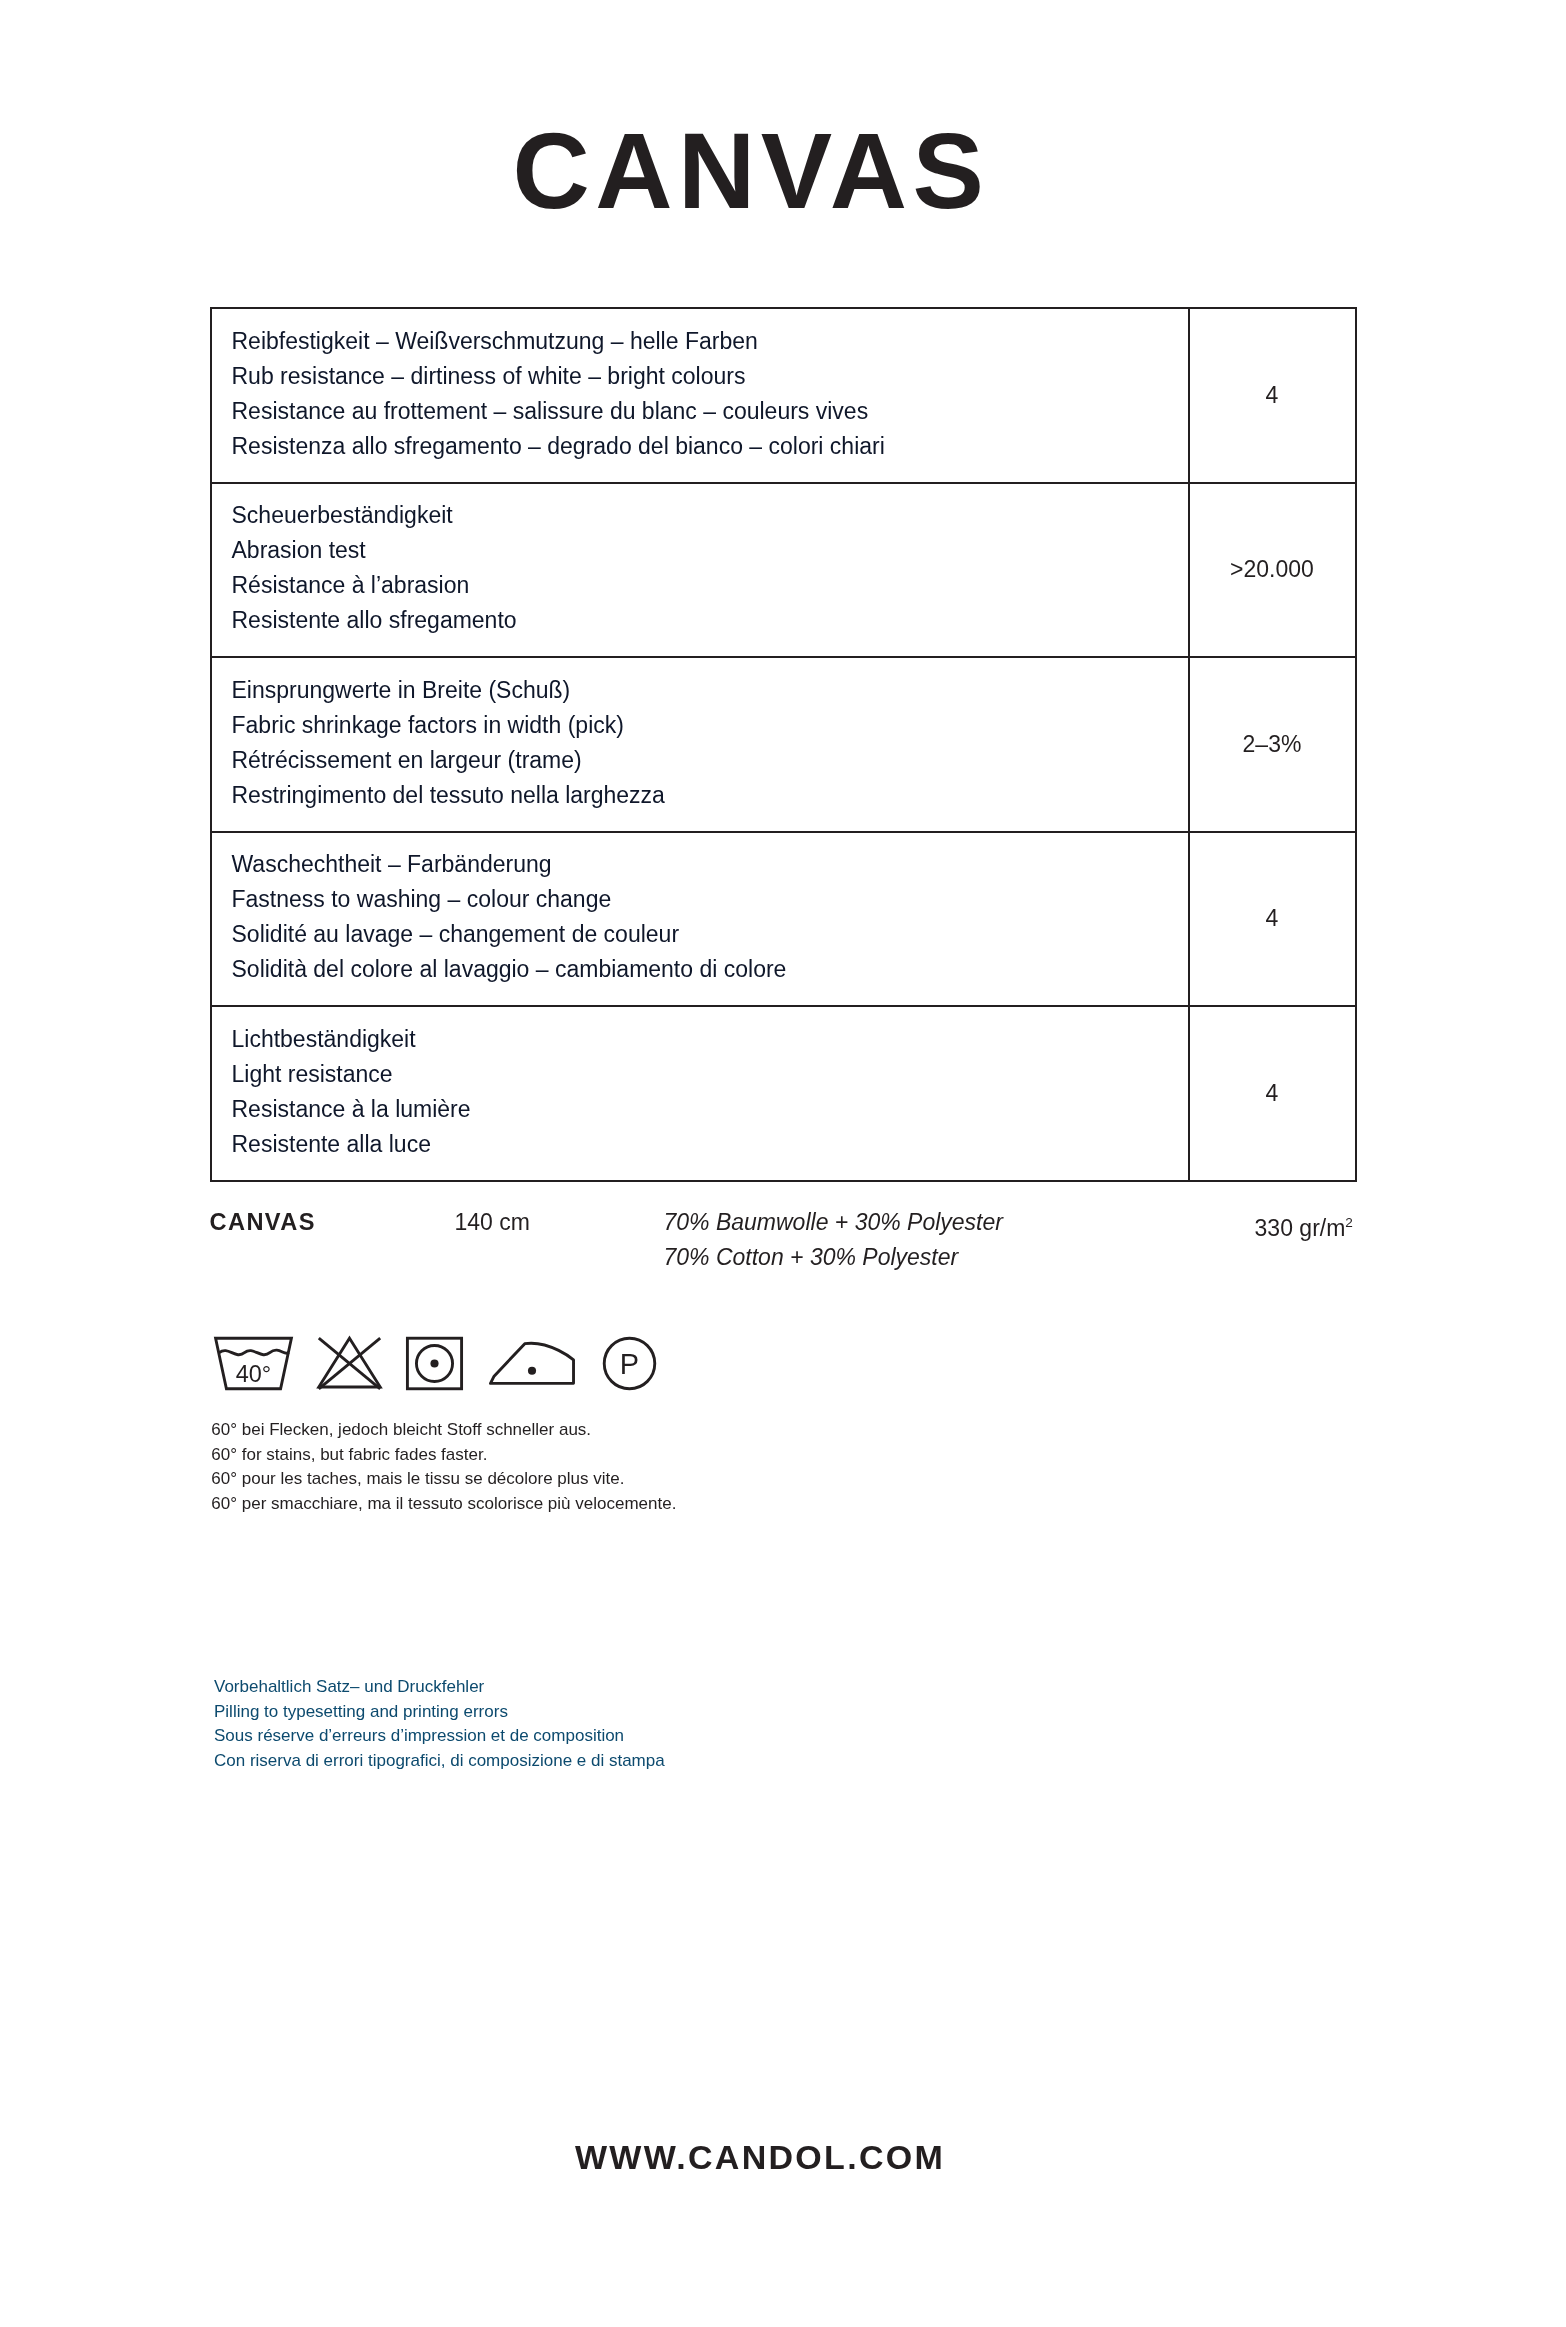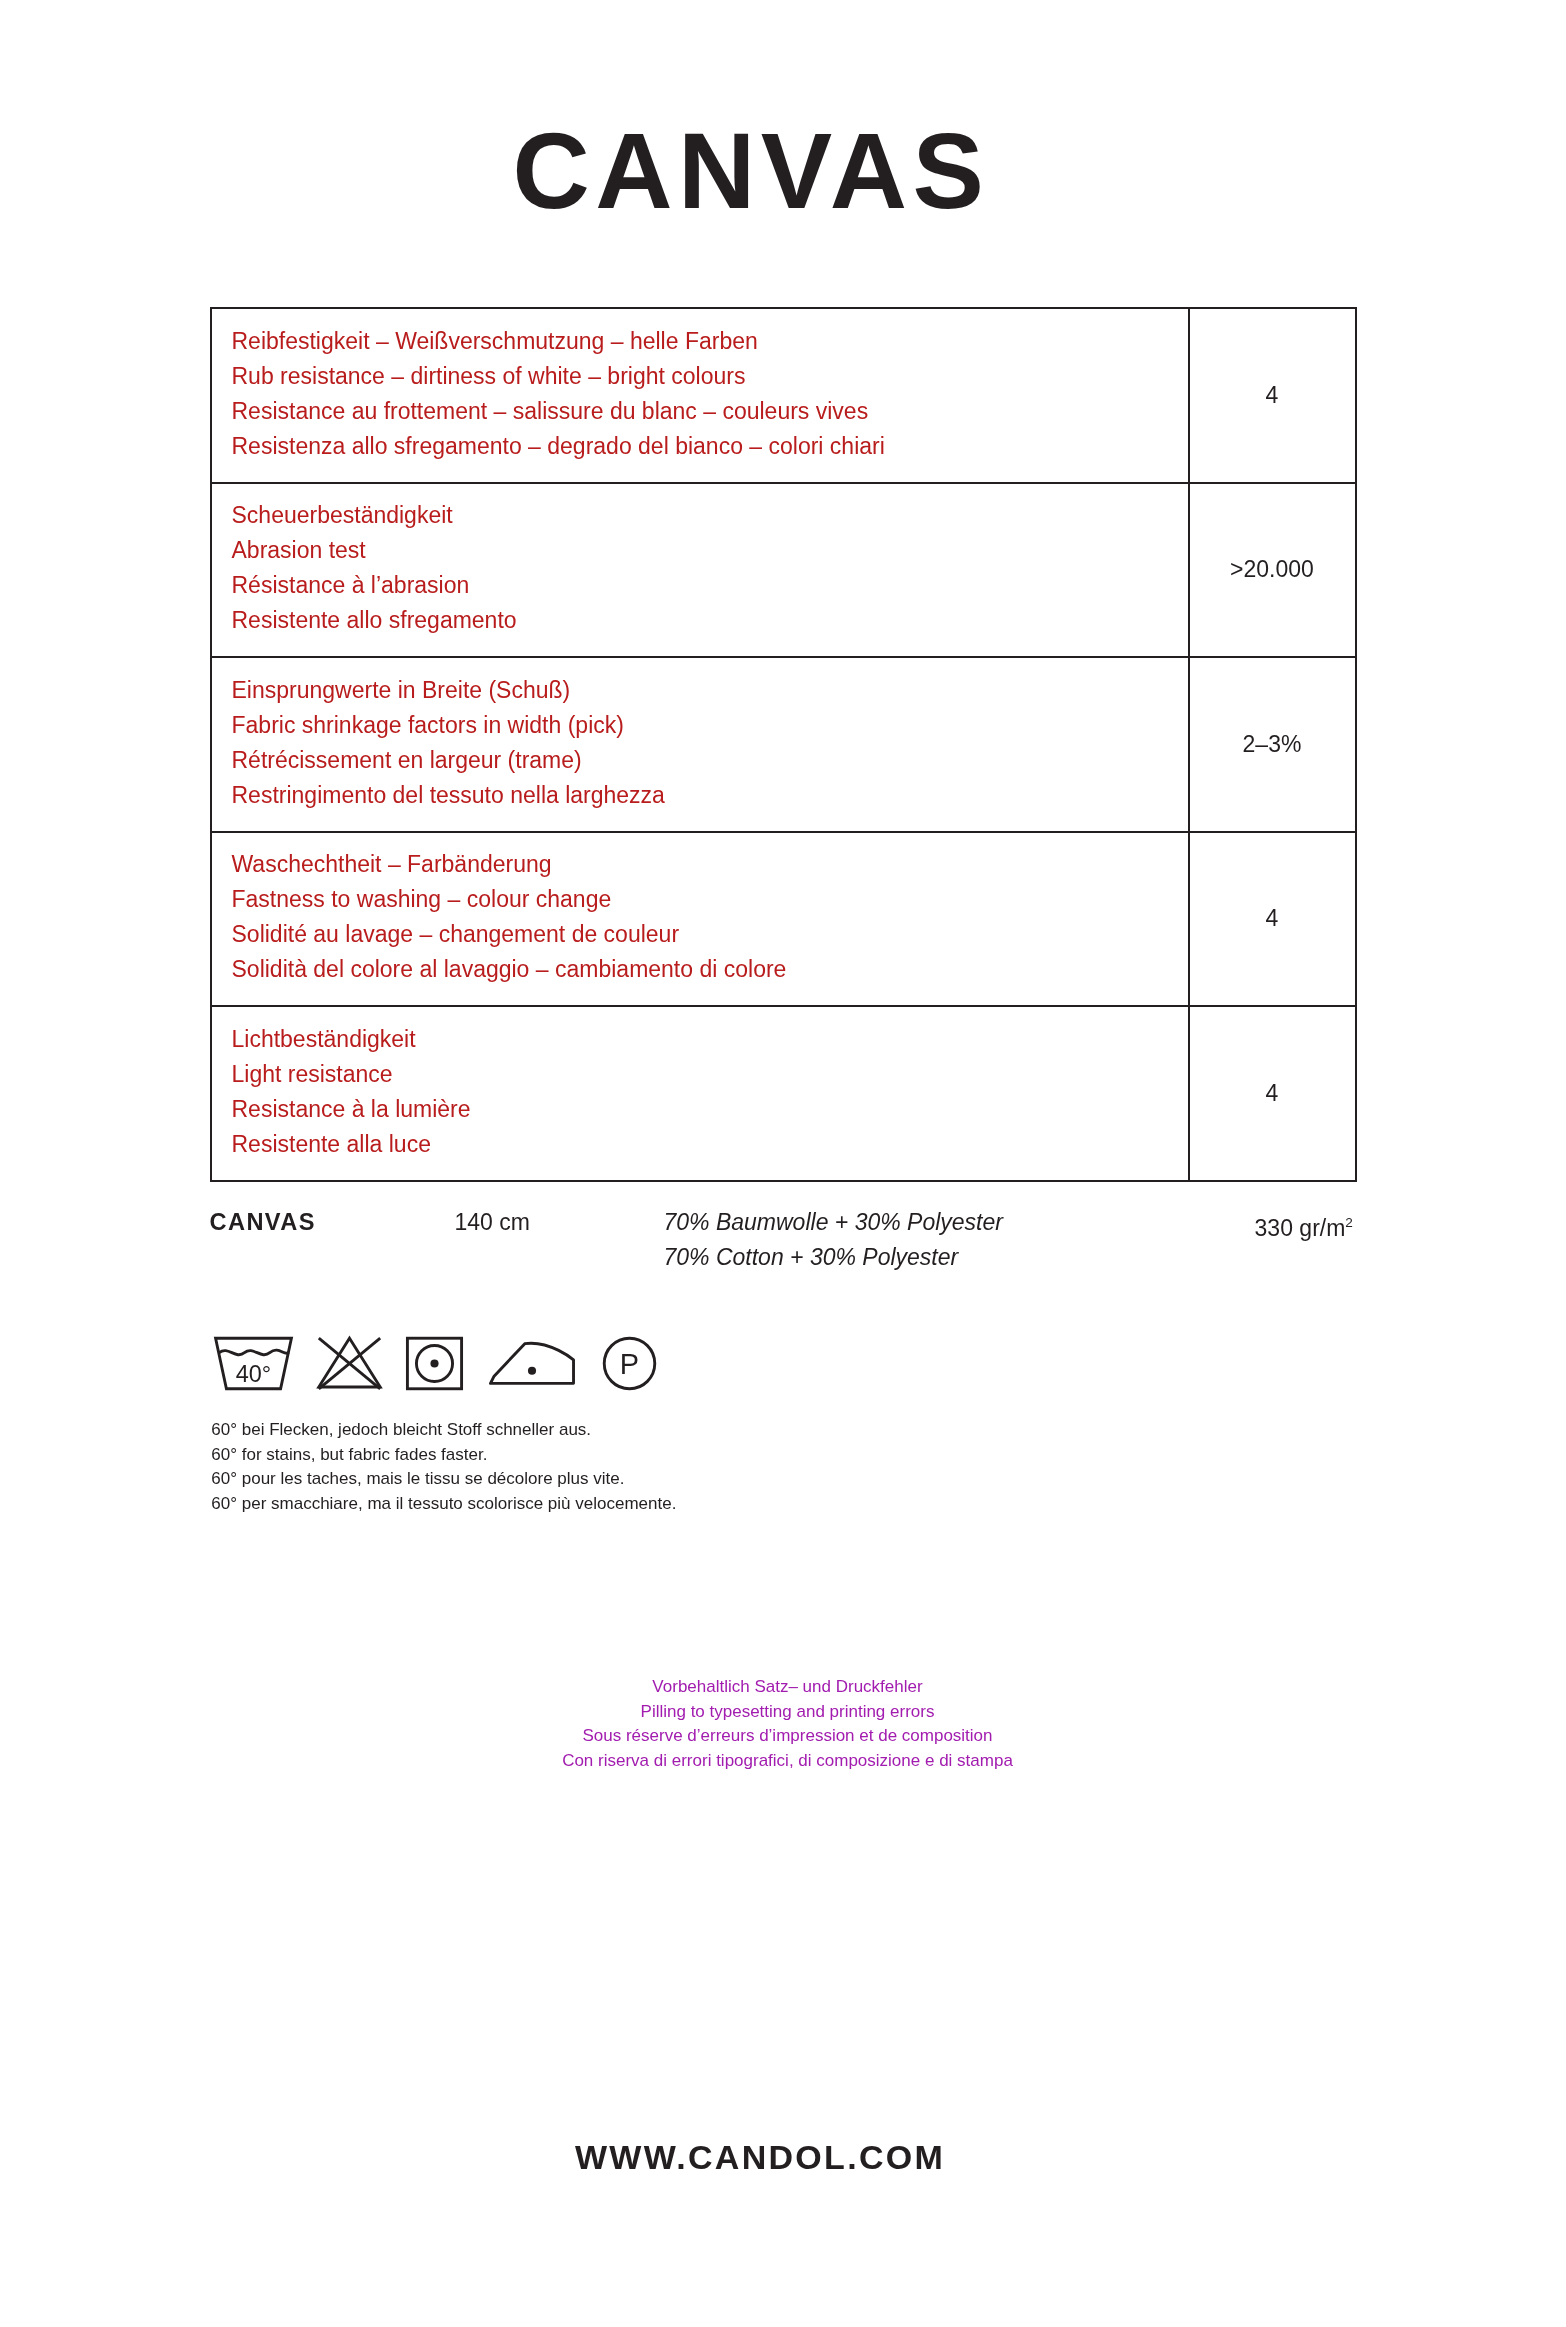--- a/index.html
+++ b/index.html
@@ -56,21 +56,21 @@
   .spec-table td.value {
     text-align: center;
     vertical-align: middle;
     font-size: 23px;
     font-weight: 400;
     color: #231f20;
   }
   .line {
     font-size: 23px;
     line-height: 35px;
-    color: #b91c1c;
+    color: #0f172a;
     white-space: nowrap;
   }
   
   .comp {
     width: 1147px;
     margin: 0 auto;
     margin-top: 23.6px;
     display: flex;
     align-items: flex-start;
     font-size: 23px;
@@ -120,22 +120,21 @@
     line-height: 24.5px;
     color: #231f20;
   }
   .disclaimer {
     width: 1147px;
     margin: 12px auto;
     margin-top: 159px;
     padding-left: 9px;
     font-size: 17px;
     line-height: 24.5px;
-    color: #a21caf;
-    text-align: center;
+    color: #0c4a6e;
   }
   
   .footer {
     position: absolute;
     left: 9px;
     right: 0;
     bottom: 150px;
     text-align: center;
     font-size: 34px;
     font-weight: 700;

